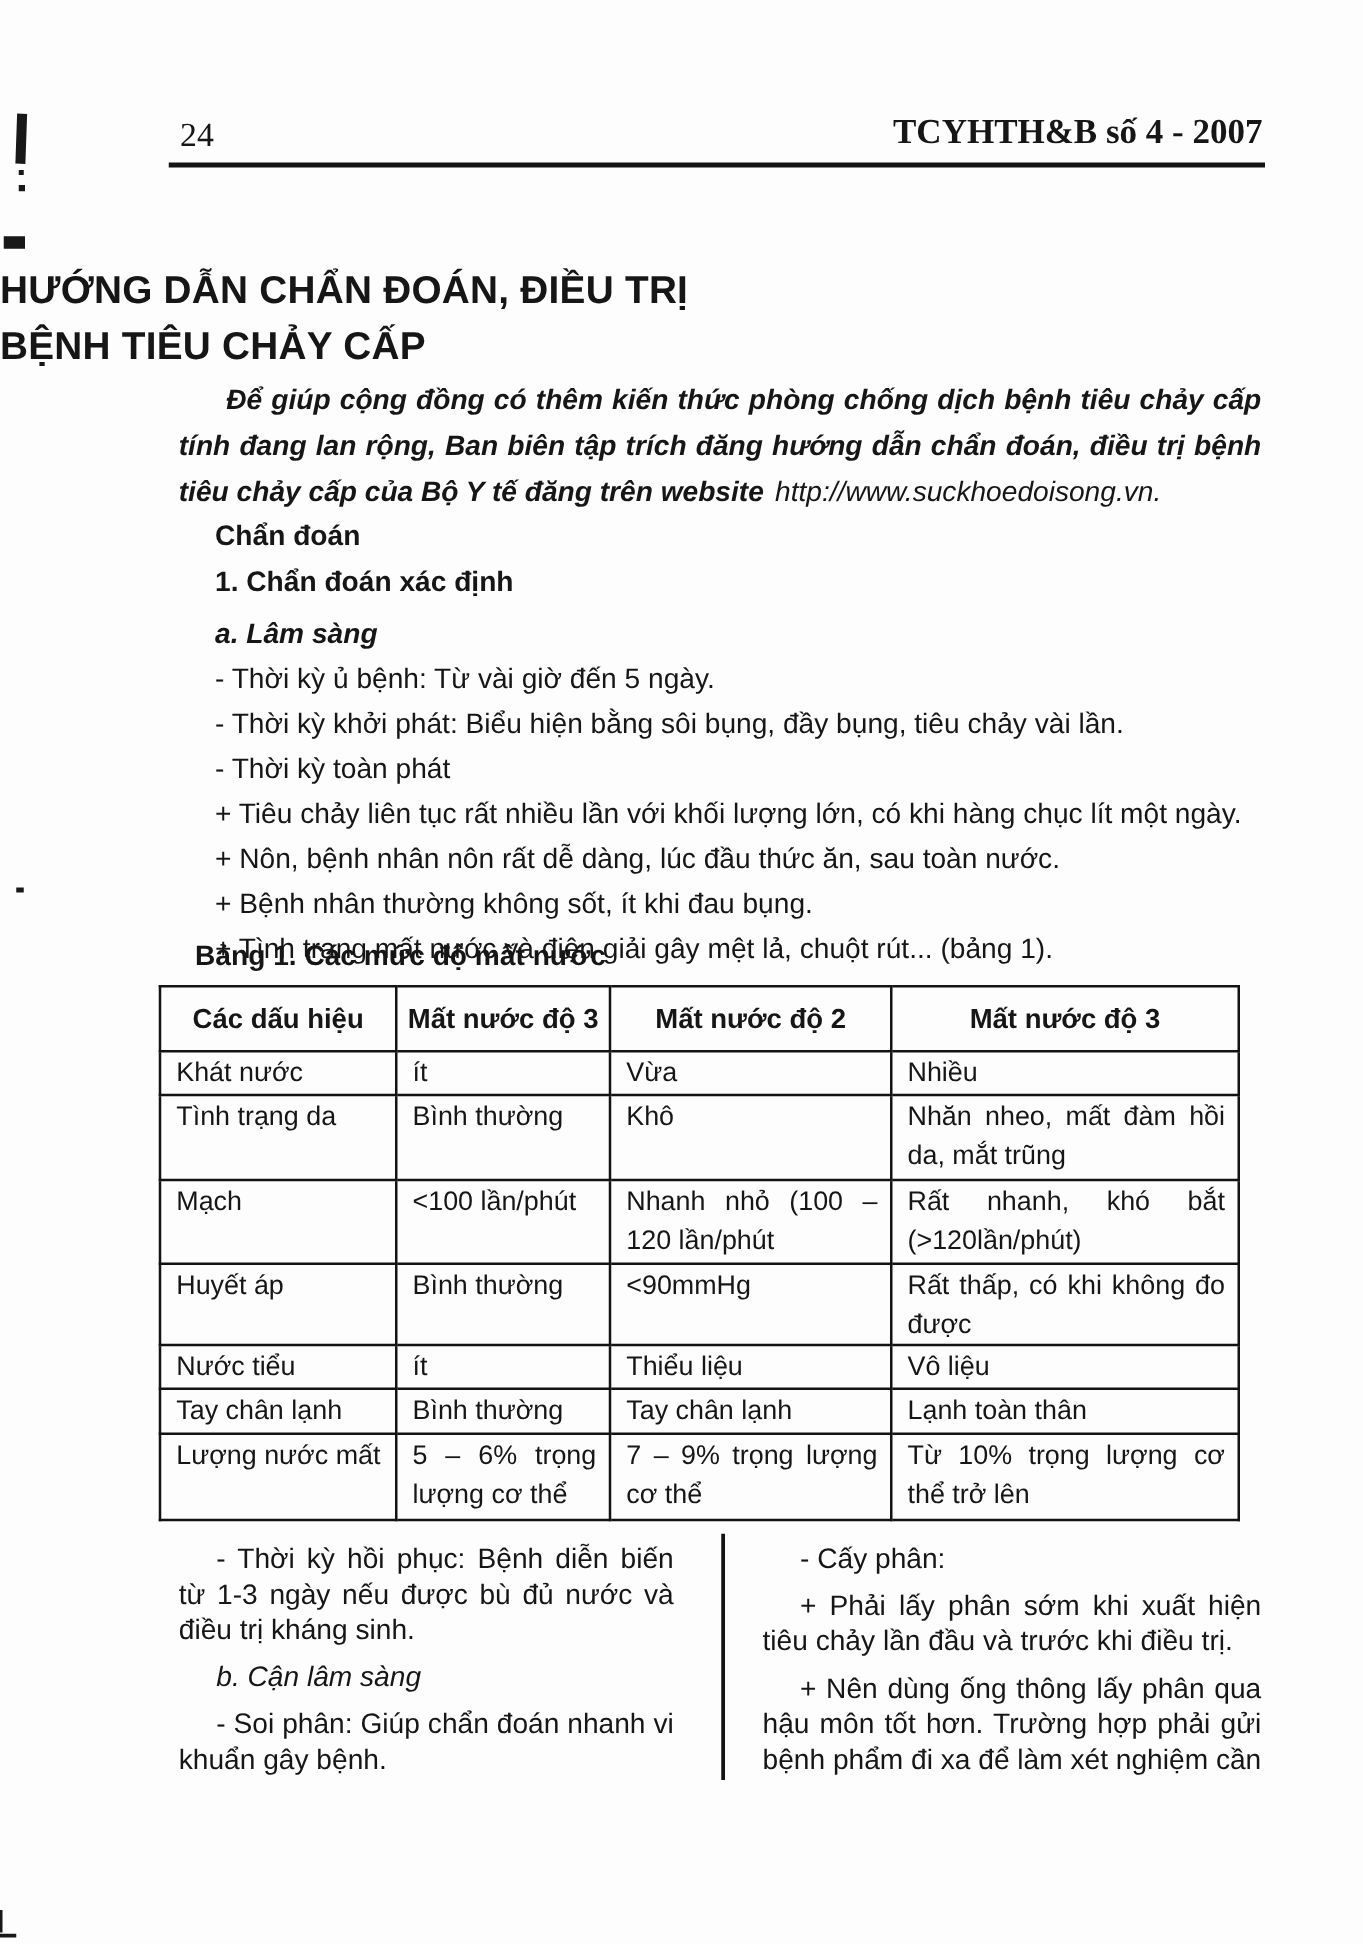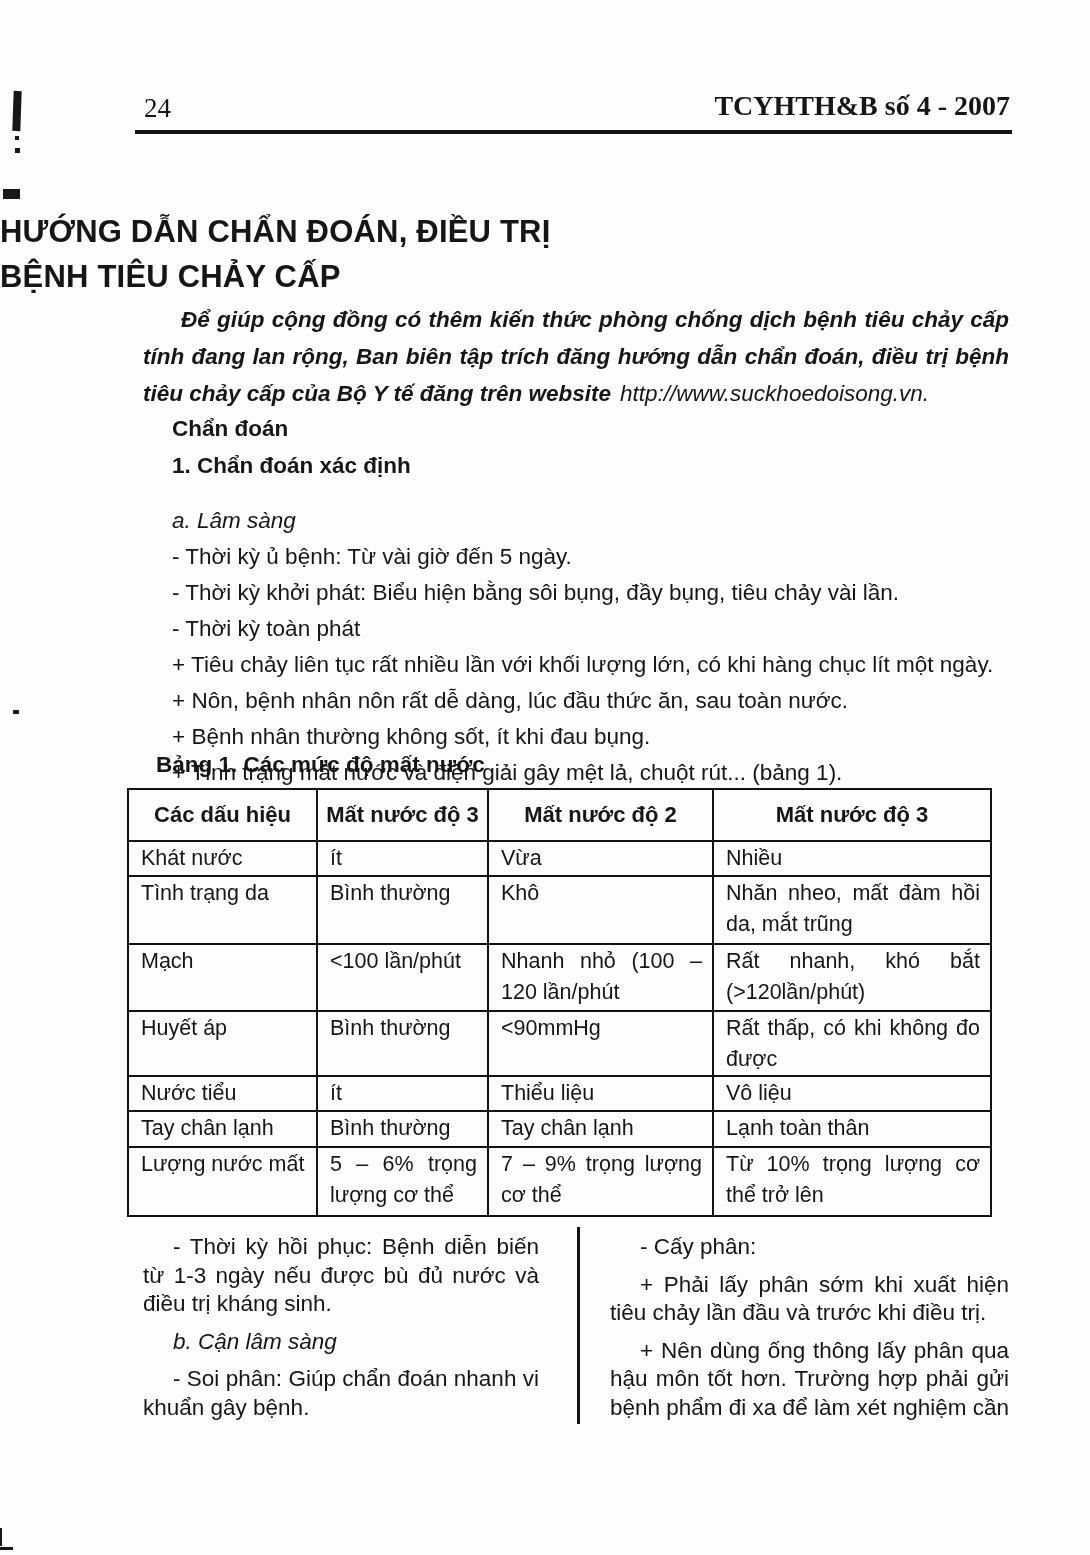--- a/index.html
+++ b/index.html
@@ -24,21 +24,21 @@
   
   .doc-title{position:absolute;left:0;top:209px;width:1090px;text-align:left;
     font-size:31px;font-weight:700;line-height:45px;letter-spacing:.2px;}
   
   .text-block{position:absolute;left:143px;top:301px;width:866px;}
   .intro{margin:0;font-size:22.5px;line-height:37px;font-weight:700;font-style:italic;
     text-align:justify;text-indent:38px;}
   .intro .url{font-weight:400;padding-left:9px;}
   .h-bold{margin:5px 0 0 29px;font-size:22.5px;font-weight:700;line-height:23px;}
   .h-bold2{margin:14px 0 0 29px;font-size:22.5px;font-weight:700;line-height:23px;}
-  .h-italic{margin:32px 0 0 29px;font-size:22.5px;font-style:italic;line-height:23px;}
+  .h-italic{margin:18px 0 0 29px;font-size:22.5px;font-style:italic;line-height:23px;font-weight:bold;}
   .body-lines p{margin:13px 0 0 29px;font-size:22.5px;line-height:23px;}
   
   .table-block{position:absolute;left:127px;top:752px;width:866px;}
   .tbl-caption{margin:0 0 10px 29px;font-size:22.5px;font-weight:700;}
   table.deh{border-collapse:collapse;width:863px;table-layout:fixed;}
   table.deh th,table.deh td{border:2px solid #131313;}
   table.deh th{font-size:22px;font-weight:700;text-align:center;vertical-align:middle;padding:12px 4px;}
   table.deh td{font-size:21.5px;line-height:31px;vertical-align:top;text-align:justify;
     padding:1px 10px 0 12px;}
   table.deh thead tr{height:36px;}

